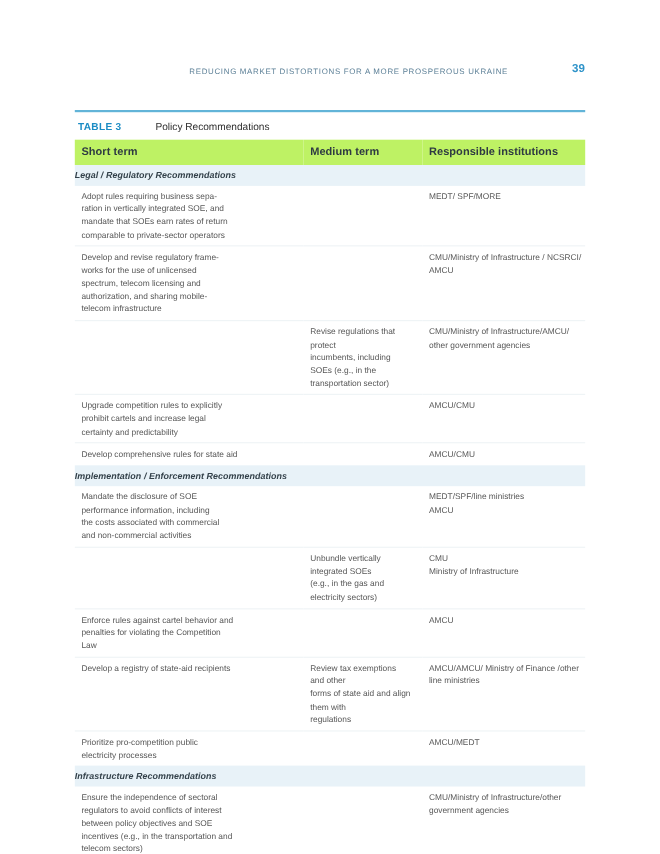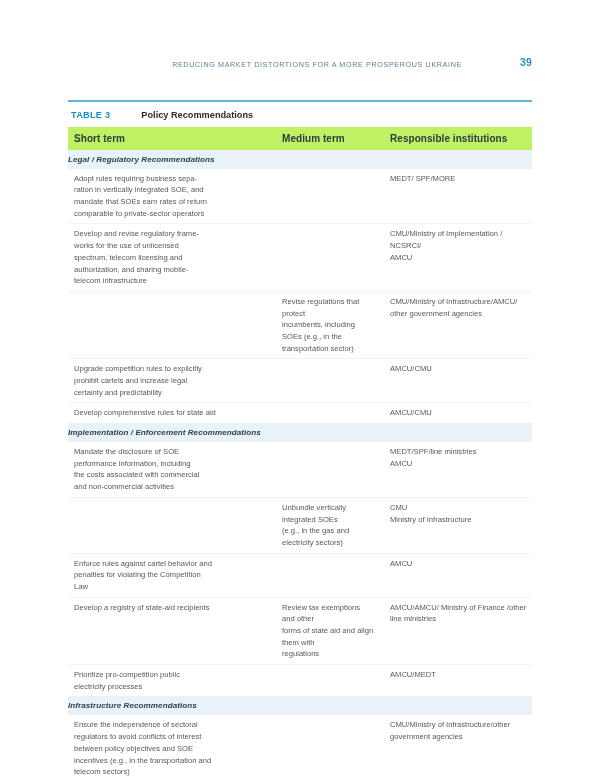--- a/index.html
+++ b/index.html
@@ -73,21 +73,21 @@
     color: #3a3a3a;
     line-height: 1.1;
     white-space: nowrap;
   }
   .table-caption .tbl-label {
     color: #1b8cc4;
     font-weight: bold;
     letter-spacing: 0.25px;
   }
   .table-caption .tbl-title {
-    font-weight: bold;
+    font-weight: normal;
     color: #2d2d2d;
     margin-left: 3px;
     padding-left: 28px;
   }
 
   table.policy {
     border-collapse: collapse;
     width: 100%;
     table-layout: fixed;
   }
@@ -189,21 +189,21 @@
               <span class="cell-text">Develop and revise regulatory frame-
 works for the use of unlicensed
 spectrum, telecom licensing and
 authorization, and sharing mobile-
 telecom infrastructure</span>
             </td>
             <td class="col-medium">
               <span class="cell-text"></span>
             </td>
             <td class="col-resp">
-              <span class="cell-text">CMU/Ministry of Implementation / NCSRCI/
+              <span class="cell-text">CMU/Ministry of Infrastructure / NCSRCI/
 AMCU</span>
             </td>
           </tr>
           <tr class="data-row">
             <td class="col-short">
               <span class="cell-text"></span>
             </td>
             <td class="col-medium">
               <span class="cell-text">Revise regulations that protect
 incumbents, including SOEs (e.g., in the

